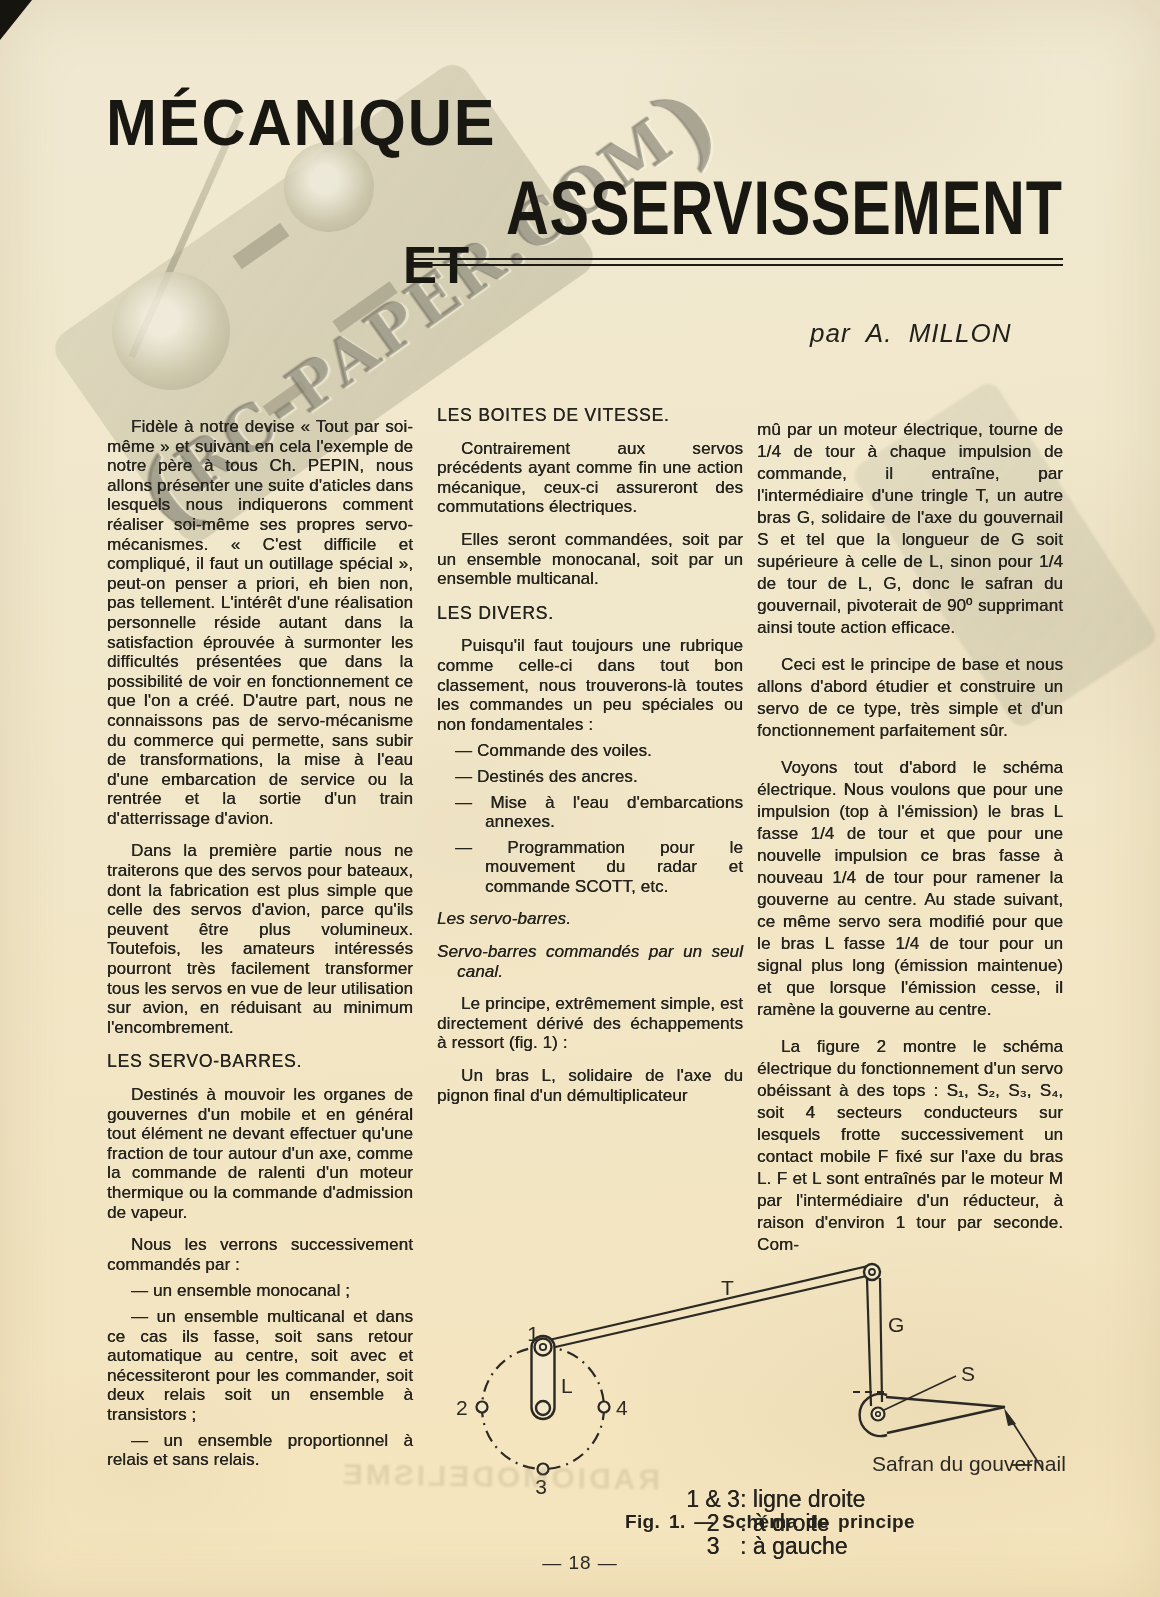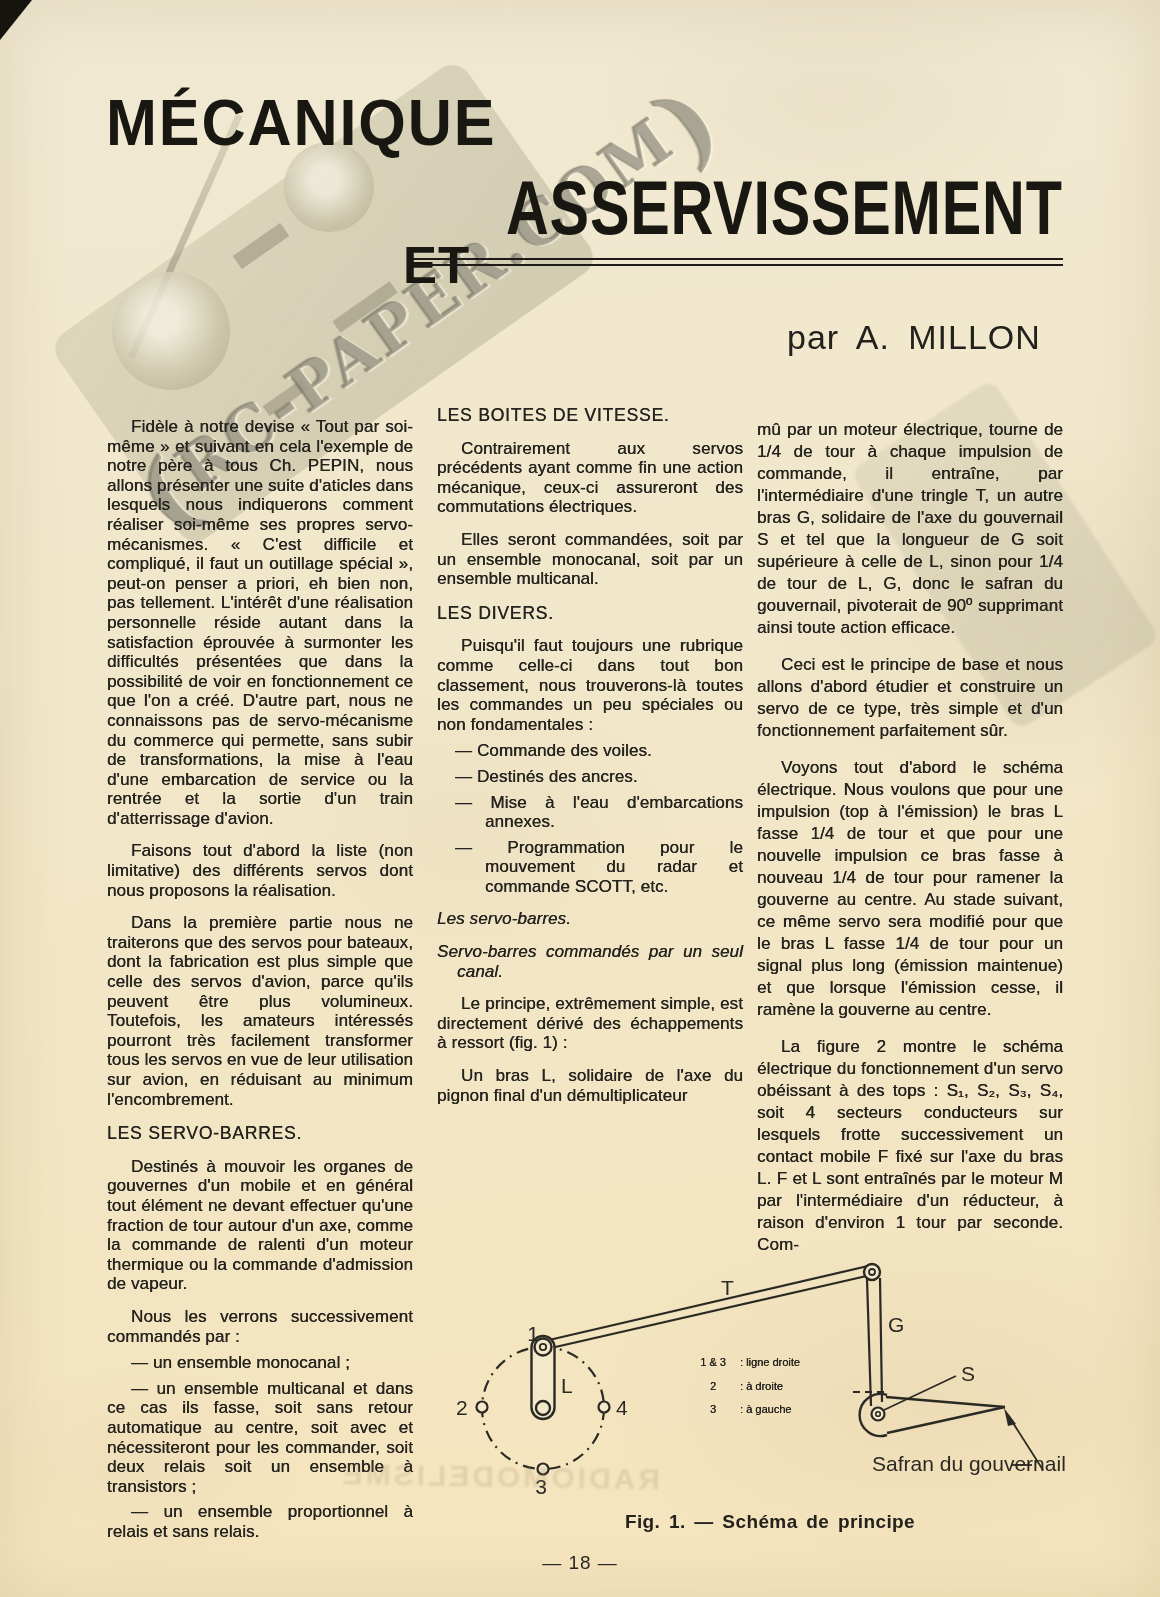--- a/index.html
+++ b/index.html
@@ -55,22 +55,22 @@
 
   
   .title{position:absolute;font-weight:bold;line-height:1;color:#181712;white-space:nowrap;}
   #title-line1{left:106px;top:90px;font-size:65px;letter-spacing:2px;
     transform:scaleX(0.94);transform-origin:left top;}
   #title-et{left:403px;top:196px;font-size:51px;letter-spacing:1px;margin-top:44px;}
   #title-line2{left:506px;top:170px;font-size:76px;letter-spacing:1px;
     transform:scaleX(0.78);transform-origin:left top;}
   #title-rule{position:absolute;left:413px;top:258px;width:650px;height:4px;
     border-top:2.5px solid #1c1b16;border-bottom:2.5px solid #1c1b16;}
-  #byline{position:absolute;left:787px;top:318px;font-size:34px;letter-spacing:1px;
-    word-spacing:8px;color:#22211c;}
+  #byline{position:absolute;left:810px;top:318px;font-size:26px;letter-spacing:1px;
+    word-spacing:8px;color:#22211c;font-style:italic;}
 
   
   .col{position:absolute;width:306px;font-size:17px;line-height:19.6px;
     text-align:justify;letter-spacing:0.1px;
     text-shadow:0.3px 0 0 currentColor;}
   #col1{left:107px;top:404px;}
   #col2{left:437px;top:404px;}
   #col3{left:757px;top:406px;line-height:22px;}
   .blk{margin:13px 0 7px 0;}
   #col3 .blk{margin-bottom:15px;}
@@ -80,21 +80,21 @@
   .h:first-child{margin-top:2px;}
   .hi{font-style:italic;text-indent:0;padding-left:20px;margin-top:13px;margin-bottom:9px;}
   .hi{text-indent:-20px;}
   .li{text-indent:24px;margin:5px 0 6px;}
   .lih{padding-left:48px;text-indent:-30px;margin:5px 0 6px;}
 
   
   #figure-svg{position:absolute;left:420px;top:1240px;}
   #figure-svg text{font-family:"Liberation Sans","DejaVu Sans",sans-serif;
     fill:#2b2923;font-size:21px;}
-  #fig-legend{position:absolute;left:686px;top:1351px;font-size:11px;line-height:23.5px;
+  #fig-legend{position:absolute;left:686px;top:1488px;font-size:23px;line-height:23.5px;
     color:#26241f;text-shadow:0.3px 0 0 currentColor;}
   #fig-legend .row{display:flex;}
   #fig-legend .lg-key{display:inline-block;width:54px;text-align:center;flex:none;}
   #fig-caption{position:absolute;left:565px;top:1511px;width:410px;text-align:center;
     font-weight:bold;font-size:19px;letter-spacing:0.4px;color:#23221d;word-spacing:3px;}
   #page-number{position:absolute;left:0;top:1552px;width:1160px;text-align:center;
     font-size:19px;color:#2a2823;letter-spacing:1px;}
 
   
   #ghost-bleed{position:absolute;left:360px;top:1460px;width:300px;
@@ -123,21 +123,20 @@
   <div id="corner-fold"></div>
 
   <div class="title" id="title-line1">MÉCANIQUE</div>
   <div class="title" id="title-et">ET</div>
   <div class="title" id="title-line2">ASSERVISSEMENT</div>
   <div id="title-rule"></div>
   <div id="byline">par A. MILLON</div>
 
   <div class="col" id="col1">
       <div class="blk p">Fidèle à notre devise « Tout par soi-même » et suivant en cela l'exemple de notre père à tous Ch. PEPIN, nous allons présenter une suite d'aticles dans lesquels nous indiquerons comment réaliser soi-même ses propres servo-mécanismes. « C'est difficile et compliqué, il faut un outillage spécial », peut-on penser a priori, eh bien non, pas tellement. L'intérêt d'une réalisation personnelle réside autant dans la satisfaction éprouvée à surmonter les difficultés présentées que dans la possibilité de voir en fonctionnement ce que l'on a créé. D'autre part, nous ne connaissons pas de servo-mécanisme du commerce qui permette, sans subir de transformations, la mise à l'eau d'une embarcation de service ou la rentrée et la sortie d'un train d'atterrissage d'avion.</div>
-      <div class="blk p">Faisons tout d'abord la liste (non limitative) des différents servos dont nous proposons la réalisation.</div>
       <div class="blk p">Dans la première partie nous ne traiterons que des servos pour bateaux, dont la fabrication est plus simple que celle des servos d'avion, parce qu'ils peuvent être plus volumineux. Toutefois, les amateurs intéressés pourront très facilement transformer tous les servos en vue de leur utilisation sur avion, en réduisant au minimum l'encombrement.</div>
       <div class="blk h">LES SERVO-BARRES.</div>
       <div class="blk p">Destinés à mouvoir les organes de gouvernes d'un mobile et en général tout élément ne devant effectuer qu'une fraction de tour autour d'un axe, comme la commande de ralenti d'un moteur thermique ou la commande d'admission de vapeur.</div>
       <div class="blk p">Nous les verrons successivement commandés par :</div>
       <div class="blk li">— un ensemble monocanal ;</div>
       <div class="blk li">— un ensemble multicanal et dans ce cas ils fasse, soit sans retour automatique au centre, soit avec et nécessiteront pour les commander, soit deux relais soit un ensemble à transistors ;</div>
       <div class="blk li">— un ensemble proportionnel à relais et sans relais.</div>
     </div>
   <div class="col" id="col2">
       <div class="blk h">LES BOITES DE VITESSE.</div>

